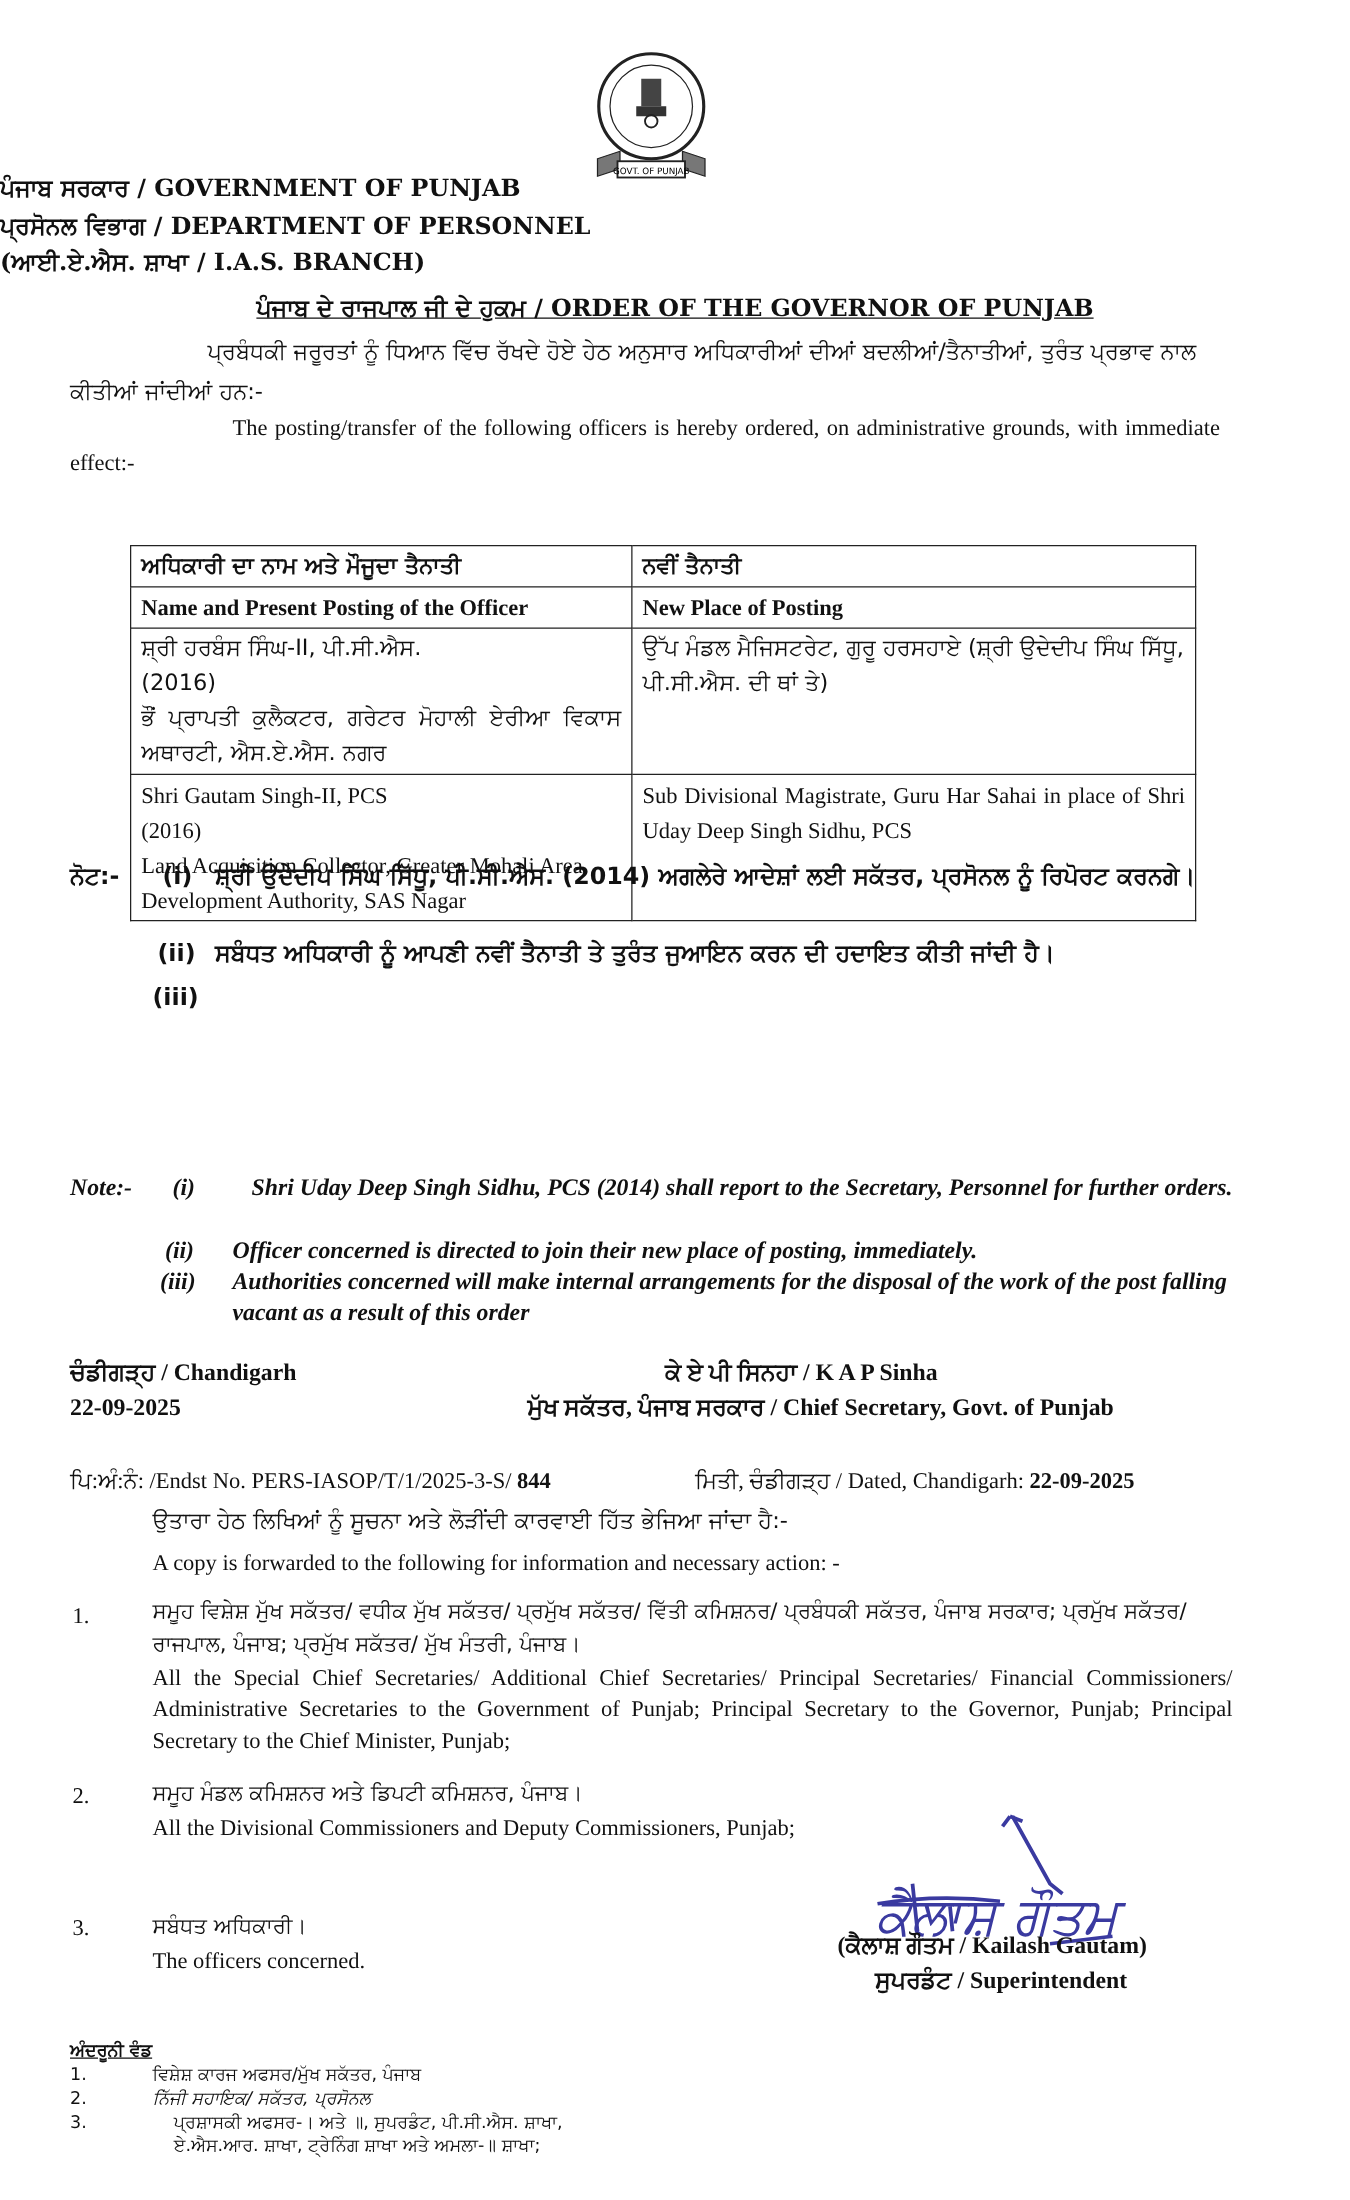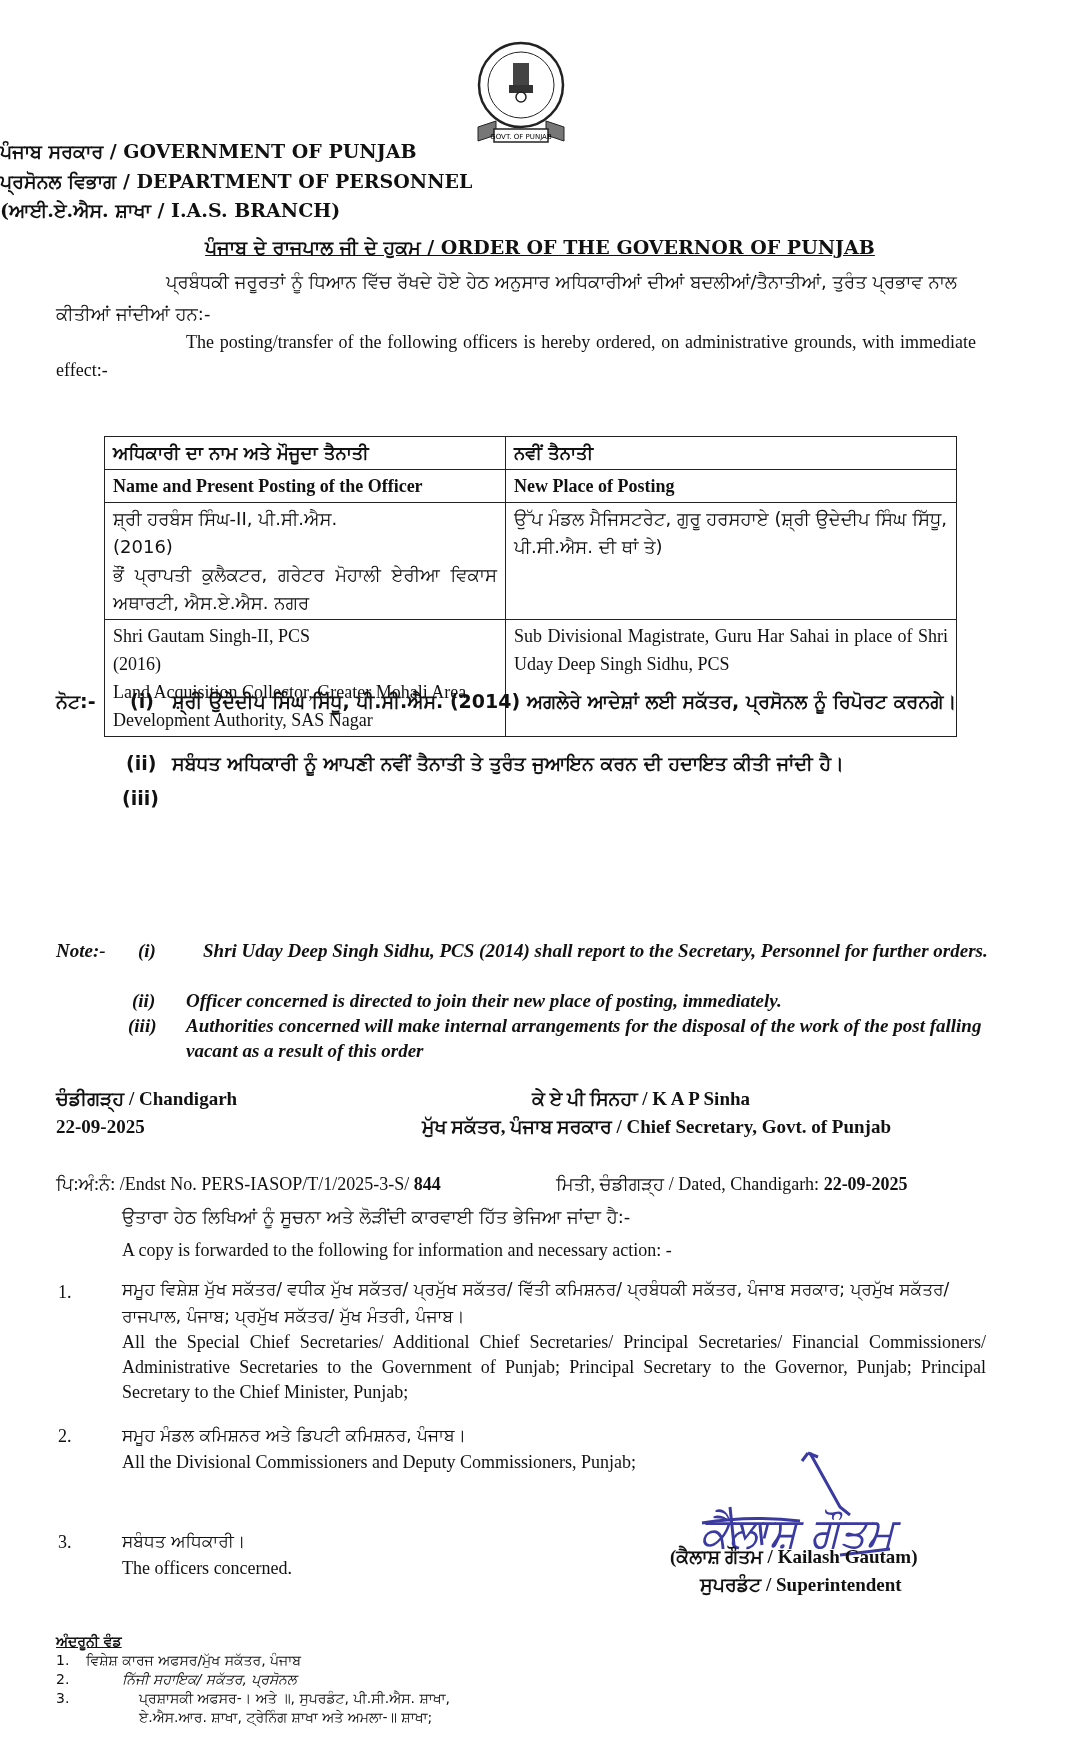--- a/index.html
+++ b/index.html
@@ -90,21 +90,21 @@
   <span class="roman" style="left:74px; top:0;">(i)</span>
   <span class="row-text" style="left:116px; top:0; width:814px;">ਸ਼੍ਰੀ ਉਦੇਦੀਪ ਸਿੰਘ ਸਿੱਧੂ, ਪੀ.ਸੀ.ਐਸ. (2014) ਅਗਲੇਰੇ ਆਦੇਸ਼ਾਂ ਲਈ ਸਕੱਤਰ, ਪ੍ਰਸੋਨਲ ਨੂੰ ਰਿਪੋਰਟ ਕਰਨਗੇ।</span>
   <span class="roman" style="left:70px; top:62px;">(ii)</span>
   <span class="row-text" style="left:116px; top:62px; width:814px;">ਸਬੰਧਤ ਅਧਿਕਾਰੀ ਨੂੰ ਆਪਣੀ ਨਵੀਂ ਤੈਨਾਤੀ ਤੇ ਤੁਰੰਤ ਜੁਆਇਨ ਕਰਨ ਦੀ ਹਦਾਇਤ ਕੀਤੀ ਜਾਂਦੀ ਹੈ।</span>
   <span class="roman" style="left:66px; top:97px;">(iii)</span>
 </div>
 
 <div class="abs note-en" style="top:938px; left:56px; width:930px; height:125px;">
   <span class="label" style="left:0; top:0;">Note:-</span>
   <span class="roman" style="left:82px; top:0;">(i)</span>
-  <span class="row-text" style="left:147px; top:0; width:800px;">Shri Uday Deep Singh Sidhu, PCS (2014) shall report to the Secretary, Personnel for further orders.</span>
+  <span class="row-text" style="left:130px; top:0; width:800px;text-align:right;">Shri Uday Deep Singh Sidhu, PCS (2014) shall report to the Secretary, Personnel for further orders.</span>
   <span class="roman" style="left:76px; top:50px;">(ii)</span>
   <span class="row-text" style="left:130px; top:50px; width:800px;">Officer concerned is directed to join their new place of posting, immediately.</span>
   <span class="roman" style="left:72px; top:75px;">(iii)</span>
   <span class="row-text" style="left:130px; top:75px; width:800px;">Authorities concerned will make internal arrangements for the disposal of the work of the post falling vacant as a result of this order</span>
 </div>
 
 <div class="abs sig-block" style="top:1088px; left:56px;">ਚੰਡੀਗੜ੍ਹ / Chandigarh</div>
 <div class="abs sig-block" style="top:1116px; left:56px;">22-09-2025</div>
 <div class="abs sig-block" style="top:1088px; left:532px;">ਕੇ ਏ ਪੀ ਸਿਨਹਾ /  K A P Sinha</div>
 <div class="abs sig-block" style="top:1116px; left:422px;">ਮੁੱਖ ਸਕੱਤਰ, ਪੰਜਾਬ ਸਰਕਾਰ / Chief Secretary, Govt. of Punjab</div>
@@ -149,21 +149,21 @@
     <text x="10" y="102" font-size="42" fill="#3a3aa0" font-family="DejaVu Sans, sans-serif" font-style="italic">ਕੈਲਾਸ਼ ਗੌਤਮ</text>
   </svg>
 </div>
 <div class="abs sig-block" style="top:1546px; left:670px;">(ਕੈਲਾਸ਼ ਗੌਤਮ / Kailash Gautam)</div>
 <div class="abs sig-block" style="top:1574px; left:700px;">ਸੁਪਰਡੰਟ / Superintendent</div>
 
 <div class="abs int-dist" style="top:1632px; left:56px; width:600px;">
   <div style="font-weight:bold; text-decoration:underline;">ਅੰਦਰੂਨੀ ਵੰਡ</div>
   <div style="position:relative;">
     <span style="position:absolute; left:0;">1.</span>
-    <div style="margin-left:30px;">ਵਿਸ਼ੇਸ਼ ਕਾਰਜ ਅਫਸਰ/ਮੁੱਖ ਸਕੱਤਰ, ਪੰਜਾਬ</div>
+    <div style="margin-left:66px;">ਵਿਸ਼ੇਸ਼ ਕਾਰਜ ਅਫਸਰ/ਮੁੱਖ ਸਕੱਤਰ, ਪੰਜਾਬ</div>
   </div>
   <div style="position:relative;">
     <span style="position:absolute; left:0;">2.</span>
     <div style="margin-left:66px;font-style:italic;">ਨਿੱਜੀ ਸਹਾਇਕ/ ਸਕੱਤਰ, ਪ੍ਰਸੋਨਲ</div>
   </div>
   <div style="position:relative;">
     <span style="position:absolute; left:0;">3.</span>
     <div style="margin-left:83px; width:370px;">ਪ੍ਰਸ਼ਾਸਕੀ ਅਫਸਰ-। ਅਤੇ ॥, ਸੁਪਰਡੰਟ, ਪੀ.ਸੀ.ਐਸ. ਸ਼ਾਖਾ, ਏ.ਐਸ.ਆਰ. ਸ਼ਾਖਾ, ਟ੍ਰੇਨਿੰਗ ਸ਼ਾਖਾ ਅਤੇ ਅਮਲਾ-॥ ਸ਼ਾਖਾ;</div>
   </div>
 </div>

